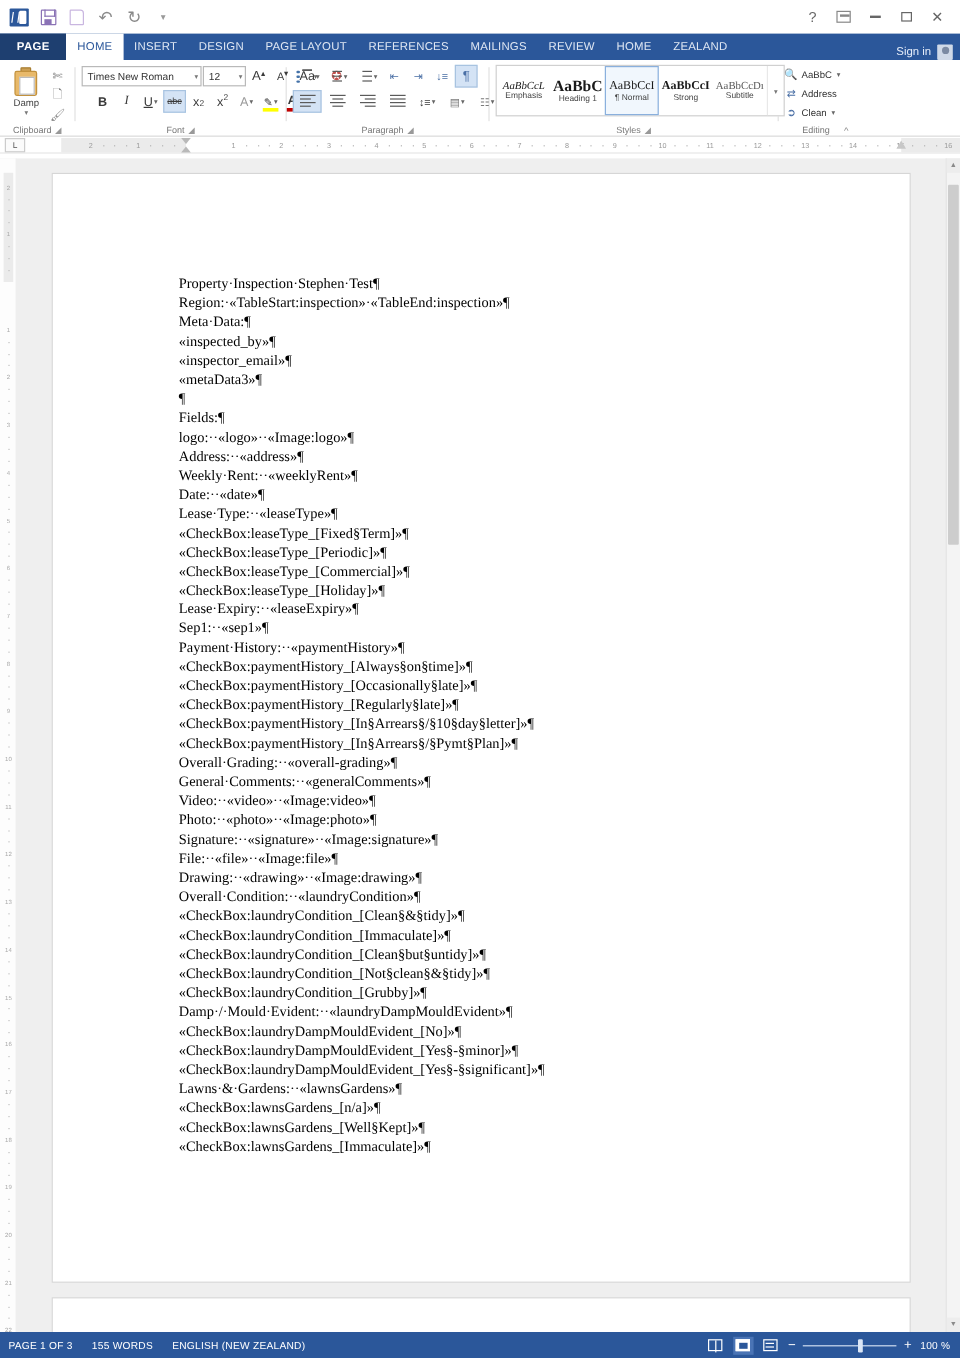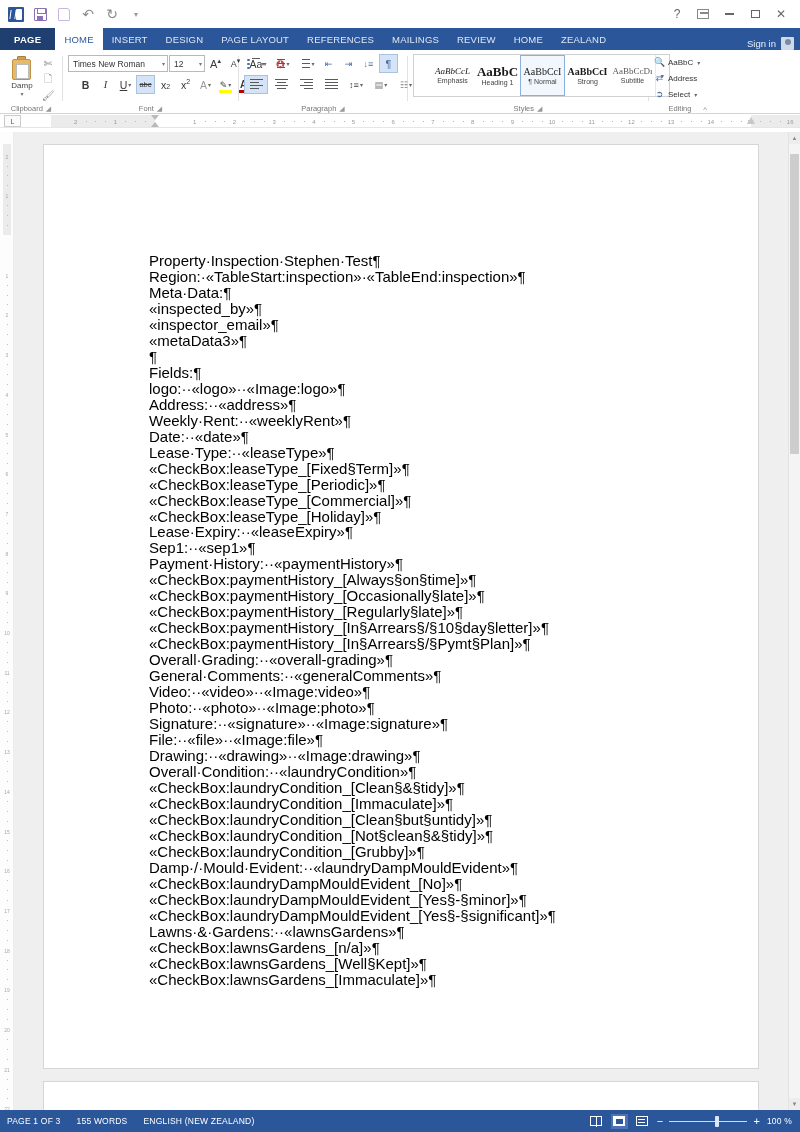--- a/index.html
+++ b/index.html
@@ -143,21 +143,21 @@
   .licon b{position:absolute;left:0;width:2.5px;height:2.5px;background:#4472a8;border-radius:50%;}
   .licon b:nth-of-type(1){top:0.5px}.licon b:nth-of-type(2){top:4.5px}.licon b:nth-of-type(3){top:8.5px}
   .alignicon{width:13px;height:11px;position:relative;}
   .alignicon i{position:absolute;left:0;height:1.3px;background:#5a5a5a;width:13px;}
   .alignicon i:nth-child(1){top:0px}.alignicon i:nth-child(2){top:3px;width:9px}
   .alignicon i:nth-child(3){top:6px}.alignicon i:nth-child(4){top:9px;width:9px}
   .pilcrow{font-size:11px;color:#4a6fa5;}
 
   
   .stylesgrp { width:240px; }
-  .stylebox { display:flex; border:1px solid #d0d0d0; height:43px; background:#fff;padding-left:16px;}
+  .stylebox { display:flex; border:1px solid #d0d0d0; height:43px; background:#fff;}
   .style-it {
     width:45px;display:flex;flex-direction:column;align-items:center;justify-content:center;
     gap:1px; border:1px solid transparent;
   }
   .style-it.sel { border:1px solid #8ab0dd; background:#f1f7fd; }
   .style-prev { font-family:"Liberation Serif", serif; font-size:10px; color:#1a1a1a; line-height:1;}
   .style-prev.em{font-style:italic;font-size:9px;}
   .style-prev.sub{color:#5a5a5a;font-size:9px;text-align:center;}
   .style-nm { font-size:7px; color:#444; }
   .style-more{width:14px;display:flex;align-items:center;justify-content:center;font-size:6px;color:#777;border-left:1px solid #e8e8e8;}
@@ -194,23 +194,23 @@
   .vdot{position:absolute;left:6.5px;width:1px;height:1px;background:#c0c0c0;}
 
   .pagescroll { position:absolute; left:14px; right:12px; top:0; bottom:0; overflow:hidden; }
   .page {
     background:#fff; border:1px solid #d6d6d6;
     margin: 12px auto 0 auto; width:716px;
   }
   .page1 { height: 925px; position:relative; }
   .page2 { height: 300px; }
   .doc-text {
-    position:absolute; left:105px; top:108px; right:20px;
-    font-family:Liberation Sans, sans-serif;
-    font-size:15px; line-height:15.97px; color:#000;
+    position:absolute; left:105px; top:84px; right:20px;
+    font-family:Liberation Serif, serif;
+    font-size:12px; line-height:15.97px; color:#000;
     white-space:pre;
   }
   .doc-text div { height:15.97px; }
 
   
   .vscroll{position:absolute;right:0;top:0;width:12px;bottom:0;background:#f4f4f4;border-left:1px solid #e3e3e3;}
   .vscroll .thumb{position:absolute;left:1px;right:1px;top:22px;height:300px;background:#cdcdcd;border-radius:1px;}
   .vscroll .arw{position:absolute;left:0;right:0;height:12px;display:flex;align-items:center;justify-content:center;font-size:6px;color:#8a8a8a;background:#ededed;}
   .vscroll .arw.up{top:0}.vscroll .arw.dn{bottom:0}
 
@@ -493,21 +493,21 @@
           <span class="edit-ic">🔍</span>
           <span>AaBbC</span>
           <span class="caret">▾</span>
         </div>
         <div class="edit-it">
           <span class="edit-ic">⇄</span>
           <span>Address</span>
         </div>
         <div class="edit-it">
           <span class="edit-ic">➲</span>
-          <span>Select</span>
+          <span>Clean</span>
           <span class="caret">▾</span>
         </div>
       </div>
       <div class="grp-label">
           <span>Editing</span>
         </div>
       <div class="collapse">^</div>
     </div>
   </div>
 

